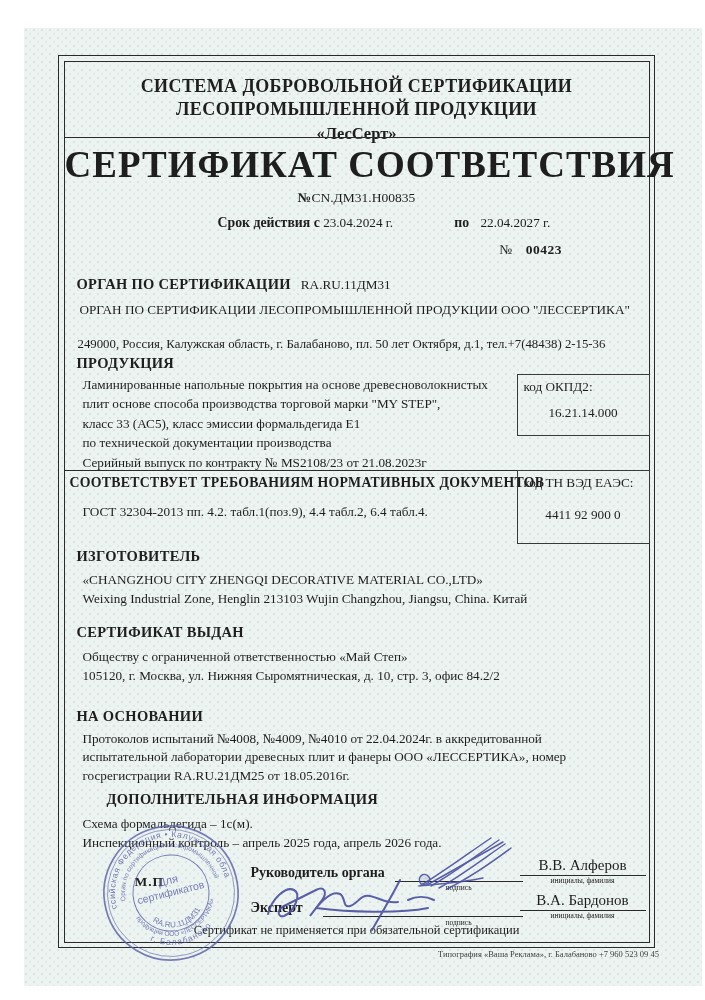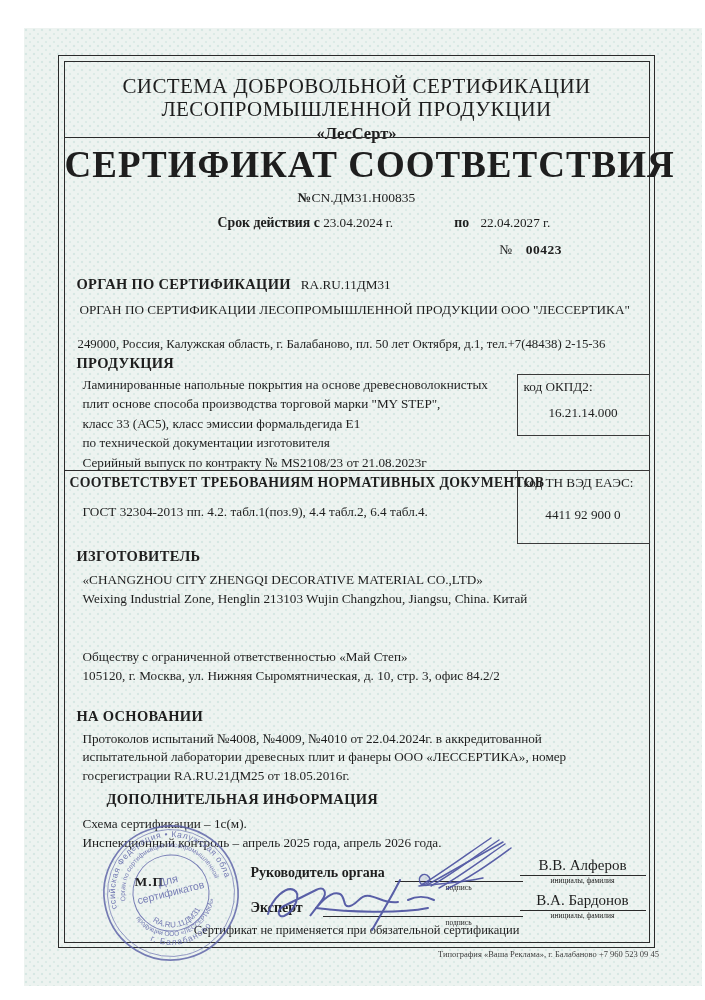--- a/index.html
+++ b/index.html
@@ -20,21 +20,21 @@
   .frame{
     position:absolute;left:58px;top:55px;width:597px;height:893px;
     border:1.6px solid #2b2b2b;padding:4.5px;box-sizing:border-box;
   }
   .frame-inner{
     position:relative;width:100%;height:100%;
     border:1.1px solid #2b2b2b;box-sizing:border-box;
   }
   .abs{position:absolute;}
   .center{text-align:center;width:100%;}
-  .hdr-sys{font-weight:normal;font-size:21px;line-height:23px;letter-spacing:0.4px;}
+  .hdr-sys{font-weight:bold;font-size:18px;line-height:23px;letter-spacing:0.4px;}
   .hdr-name{font-weight:bold;font-size:16.5px;margin-top:3px;}
   .sep{position:absolute;background:#2b2b2b;height:1.2px;}
   .title{font-weight:bold;font-size:37px;letter-spacing:1px;white-space:nowrap;}
   .certnum{font-size:13.5px;}
   .b{font-weight:bold;}
   .sect{font-weight:bold;font-size:14.5px;letter-spacing:0.3px;white-space:nowrap;}
   .body-t{font-size:13.2px;white-space:nowrap;}
   .lines div{font-size:13.2px;line-height:19.5px;white-space:nowrap;}
   .codebox{
     position:absolute;border:1.2px solid #3a3a3a;box-sizing:border-box;
@@ -91,21 +91,21 @@
       <span class="body-t" style="margin-left:6px;">RA.RU.11ДМ31</span>
     </div>
     <div class="abs body-t" style="top:240px;left:15px;">ОРГАН ПО СЕРТИФИКАЦИИ ЛЕСОПРОМЫШЛЕННОЙ ПРОДУКЦИИ  ООО  "ЛЕССЕРТИКА"</div>
     <div class="abs body-t" style="top:275px;left:13px;font-size:12.8px;">249000, Россия, Калужская область, г. Балабаново, пл. 50 лет Октября, д.1, тел.+7(48438) 2-15-36</div>
 
     <div class="abs sect" style="top:293px;left:12px;">ПРОДУКЦИЯ</div>
     <div class="abs lines" style="top:313px;left:18px;">
       <div>Ламинированные напольные покрытия на основе древесноволокнистых</div>
       <div>плит основе способа производства торговой марки "MY STEP",</div>
       <div>класс 33 (АС5), класс эмиссии формальдегида Е1</div>
-      <div>по технической документации изготовителя</div>
+      <div>по технической документации производства</div>
       <div>Серийный выпуск  по контракту № MS2108/23 от 21.08.2023г</div>
     </div>
     <div class="codebox" style="left:452px;top:312px;right:-1px;height:62px;">
       <div>код ОКПД2:</div>
       <div class="val">16.21.14.000</div>
     </div>
 
     <div class="sep" style="top:408px;left:0;width:452px;"></div>
     <div class="abs sect" style="top:413px;left:5px;font-size:13.8px;">СООТВЕТСТВУЕТ ТРЕБОВАНИЯМ НОРМАТИВНЫХ ДОКУМЕНТОВ</div>
     <div class="codebox" style="left:452px;top:408px;right:-1px;height:74px;">
@@ -113,35 +113,36 @@
       <div class="val" style="margin-top:16px;">4411 92 900 0</div>
     </div>
     <div class="abs body-t" style="top:442px;left:18px;">ГОСТ 32304-2013 пп. 4.2. табл.1(поз.9), 4.4 табл.2, 6.4 табл.4.</div>
 
     <div class="abs sect" style="top:486px;left:12px;">ИЗГОТОВИТЕЛЬ</div>
     <div class="abs lines" style="top:508px;left:18px;">
       <div>«CHANGZHOU CITY ZHENGQI DECORATIVE MATERIAL CO.,LTD»</div>
       <div>Weixing Industrial Zone, Henglin 213103 Wujin Changzhou, Jiangsu, China. Китай</div>
     </div>
 
+    <div class="abs sect" style="top:562px;left:12px;">СЕРТИФИКАТ  ВЫДАН</div>
     <div class="abs lines" style="top:585px;left:18px;">
       <div>Обществу с ограниченной ответственностью  «Май Степ»</div>
       <div>105120, г. Москва, ул. Нижняя Сыромятническая, д. 10, стр. 3, офис 84.2/2</div>
     </div>
 
     <div class="abs sect" style="top:646px;left:12px;">НА  ОСНОВАНИИ</div>
     <div class="abs lines" style="top:668px;left:18px;">
       <div style="line-height:18.5px;">Протоколов испытаний №4008, №4009, №4010 от 22.04.2024г. в аккредитованной</div>
       <div style="line-height:18.5px;">испытательной лаборатории древесных плит и фанеры ООО «ЛЕССЕРТИКА», номер</div>
       <div style="line-height:18.5px;">госрегистрации RA.RU.21ДМ25 от 18.05.2016г.</div>
     </div>
 
     <div class="abs sect" style="top:729px;left:12px;margin-left:30px;">ДОПОЛНИТЕЛЬНАЯ  ИНФОРМАЦИЯ</div>
     <div class="abs lines" style="top:752px;left:18px;">
-      <div>Схема сертификации – 1с(м).</div>
+      <div>Схема формальдегида – 1с(м).</div>
       <div>Инспекционный контроль – апрель 2025 года, апрель 2026 года.</div>
     </div>
 
     <div class="abs mp" style="top:812px;left:70px;">М.П</div>
 
     <div class="abs sig-label" style="top:803px;left:186px;">Руководитель органа</div>
     <div class="sig-line" style="top:804px;left:330px;width:128px;height:15px;"></div>
     <div class="abs cap" style="top:821px;left:330px;width:128px;">подпись</div>
     <div class="name-col" style="top:795px;left:455px;">
       <div class="nm">В.В. Алферов</div>

